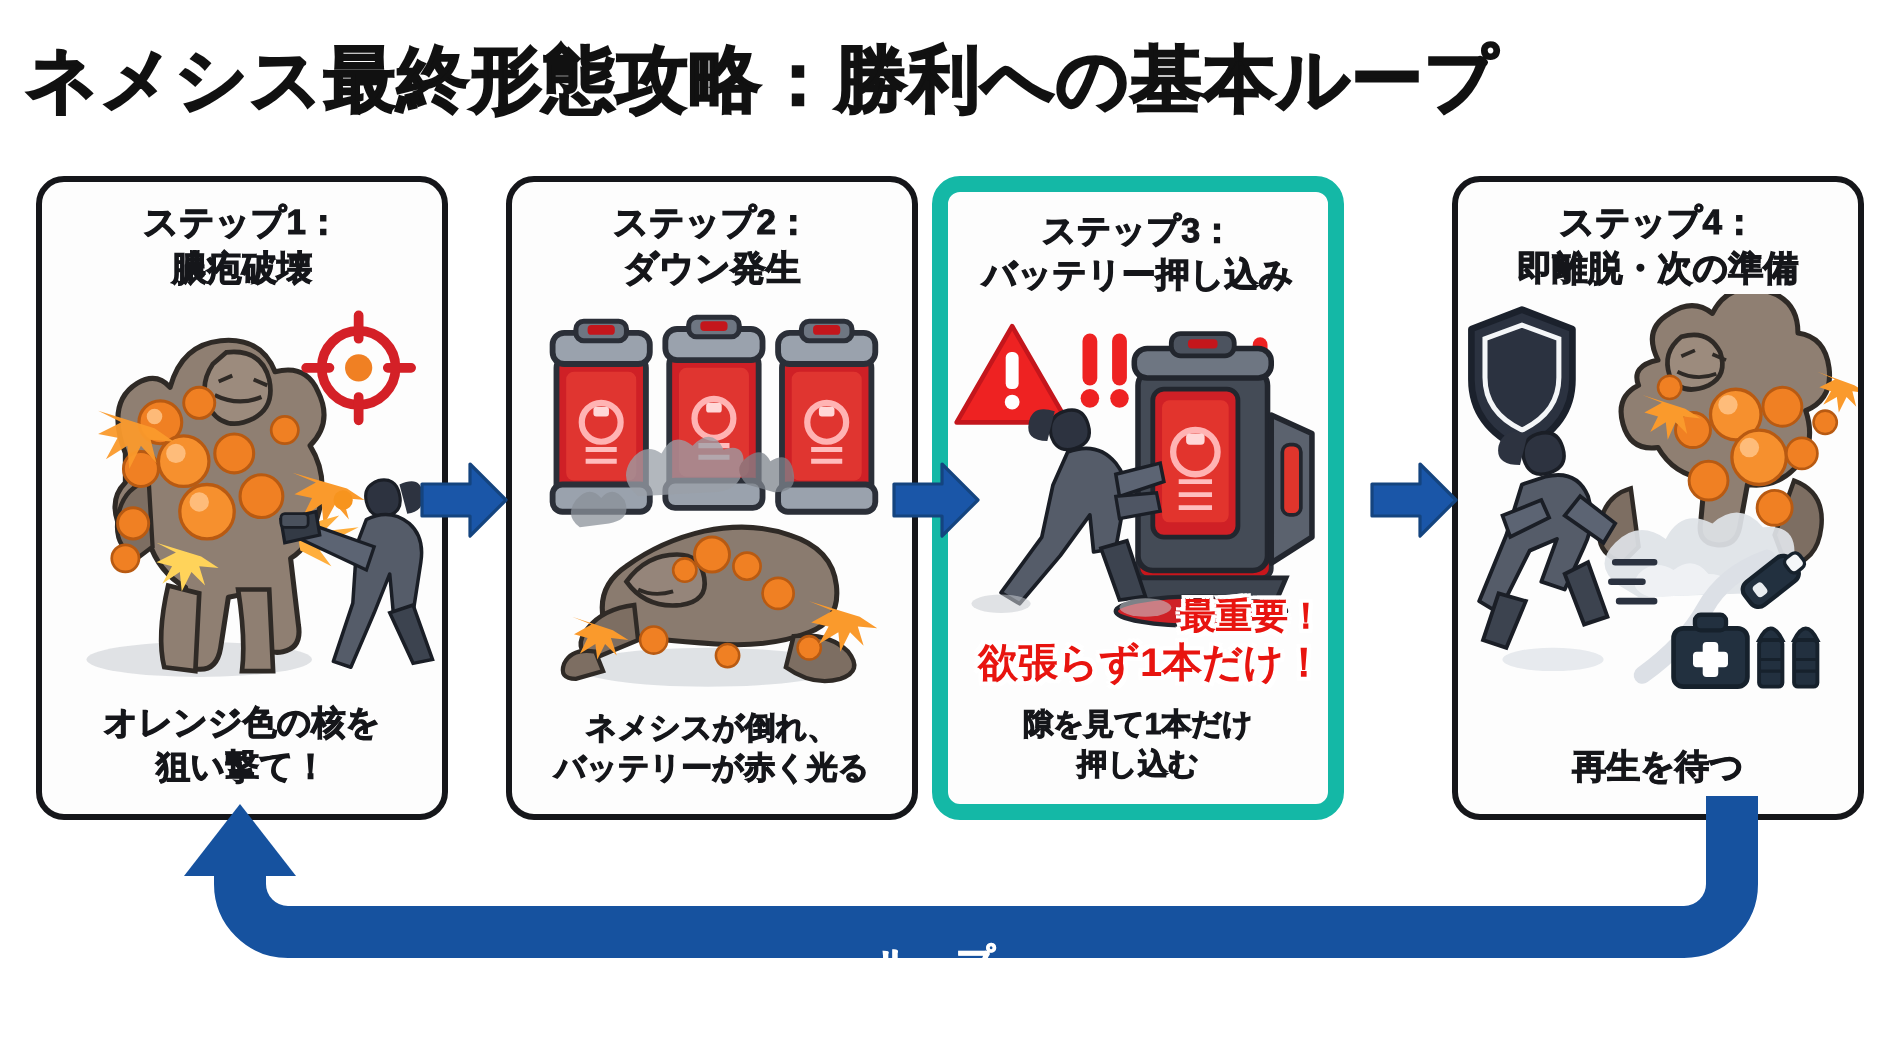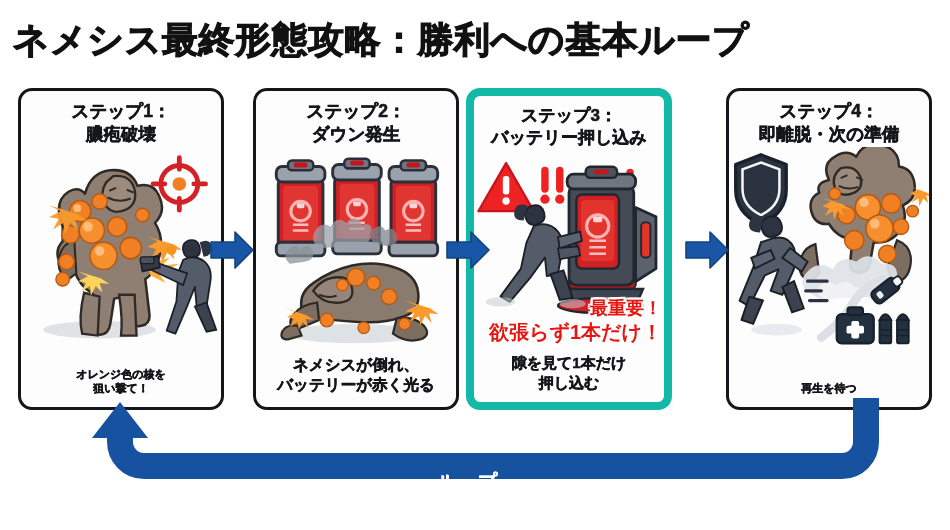--- a/index.html
+++ b/index.html
@@ -42,21 +42,21 @@
     text-align:center;
     font-size:17.5px;font-weight:bold;color:#15161a;
     line-height:1.32;
     -webkit-text-stroke:0.55px #15161a;
   }
   .card.c3 .card-title{font-size:17px;}
 
   .card-caption{
     position:absolute;left:5px;right:5px;bottom:11px;
     text-align:center;
-    font-size:11px;font-weight:bold;color:#15161a;
+    font-size:17px;font-weight:bold;color:#15161a;
     line-height:1.33;
     -webkit-text-stroke:0.5px #15161a;
   }
   .card.c2 .card-caption{font-size:15.5px;}
   .card.c3 .card-caption{font-size:15px;bottom:9px;color:#15161a;}
 
   .warn-text{
     position:absolute;left:2px;right:2px;bottom:58px;
     text-align:right;
     font-size:18px;font-weight:bold;color:#e8140f;

